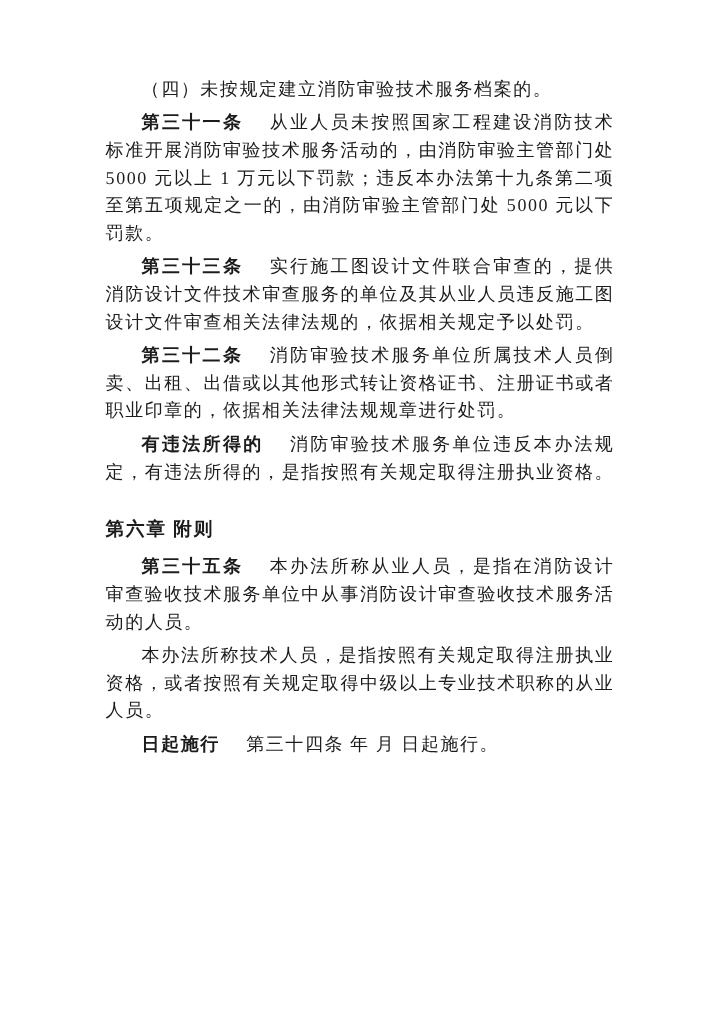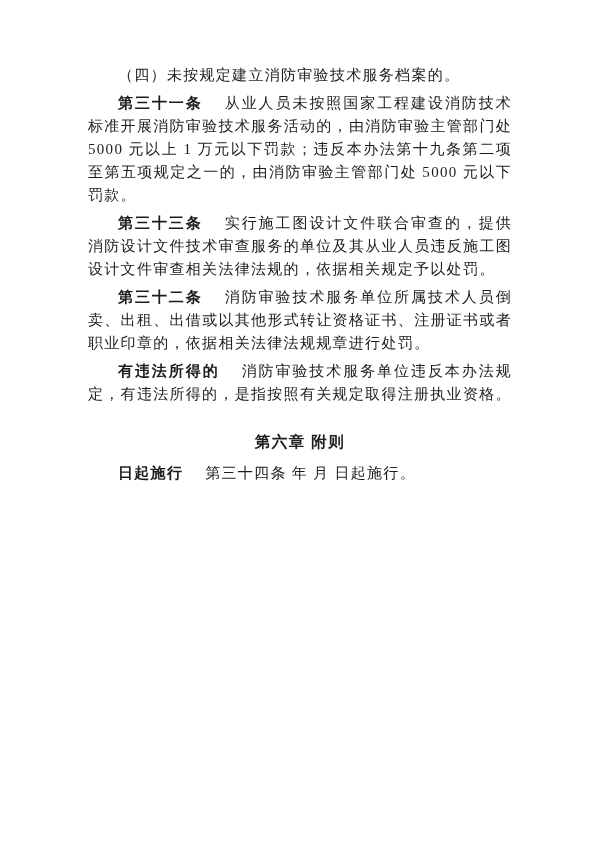--- a/index.html
+++ b/index.html
@@ -31,31 +31,32 @@
     word-break: break-all;
   }
   .para b {
     font-weight: 700;
     margin-right: 22px;
   }
   .chapter {
     margin: 24px 0 9px 0;
     font-size: 15.5px;
     font-weight: 700;
-    text-align: center;
     letter-spacing: 1.5px;
     line-height: 23px;
   }
 </style>
 </head>
 <body>
 
 <div class="page">
   <div class="content">
       <p class="para">（四）未按规定建立消防审验技术服务档案的。</p>
       <p class="para"><b>第三十一条</b><span>从业人员未按照国家工程建设消防技术标准开展消防审验技术服务活动的，由消防审验主管部门处 5000 元以上 1 万元以下罚款；违反本办法第十九条第二项至第五项规定之一的，由消防审验主管部门处 5000 元以下罚款。</span></p>
       <p class="para"><b>第三十三条</b><span>实行施工图设计文件联合审查的，提供消防设计文件技术审查服务的单位及其从业人员违反施工图设计文件审查相关法律法规的，依据相关规定予以处罚。</span></p>
       <p class="para"><b>第三十二条</b><span>消防审验技术服务单位所属技术人员倒卖、出租、出借或以其他形式转让资格证书、注册证书或者职业印章的，依据相关法律法规规章进行处罚。</span></p>
       <p class="para"><b>有违法所得的</b><span>消防审验技术服务单位违反本办法规定，有违法所得的，是指按照有关规定取得注册执业资格。</span></p>
       <h2 class="chapter">第六章 附则</h2>
+      <p class="para"><b>第三十五条</b><span>本办法所称从业人员，是指在消防设计审查验收技术服务单位中从事消防设计审查验收技术服务活动的人员。</span></p>
+      <p class="para">本办法所称技术人员，是指按照有关规定取得注册执业资格，或者按照有关规定取得中级以上专业技术职称的从业人员。</p>
       <p class="para"><b>日起施行</b><span>第三十四条 年 月 日起施行。</span></p>
     </div>
 </div>
 
 </body></html>

